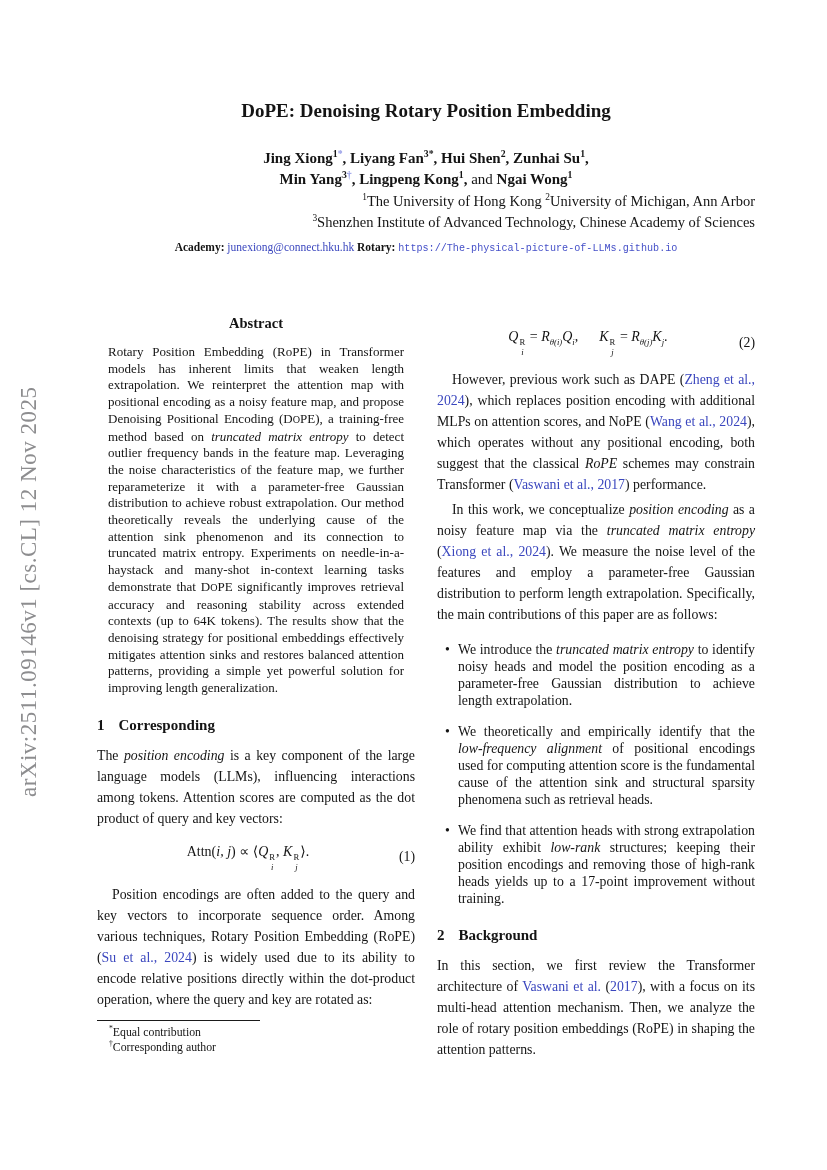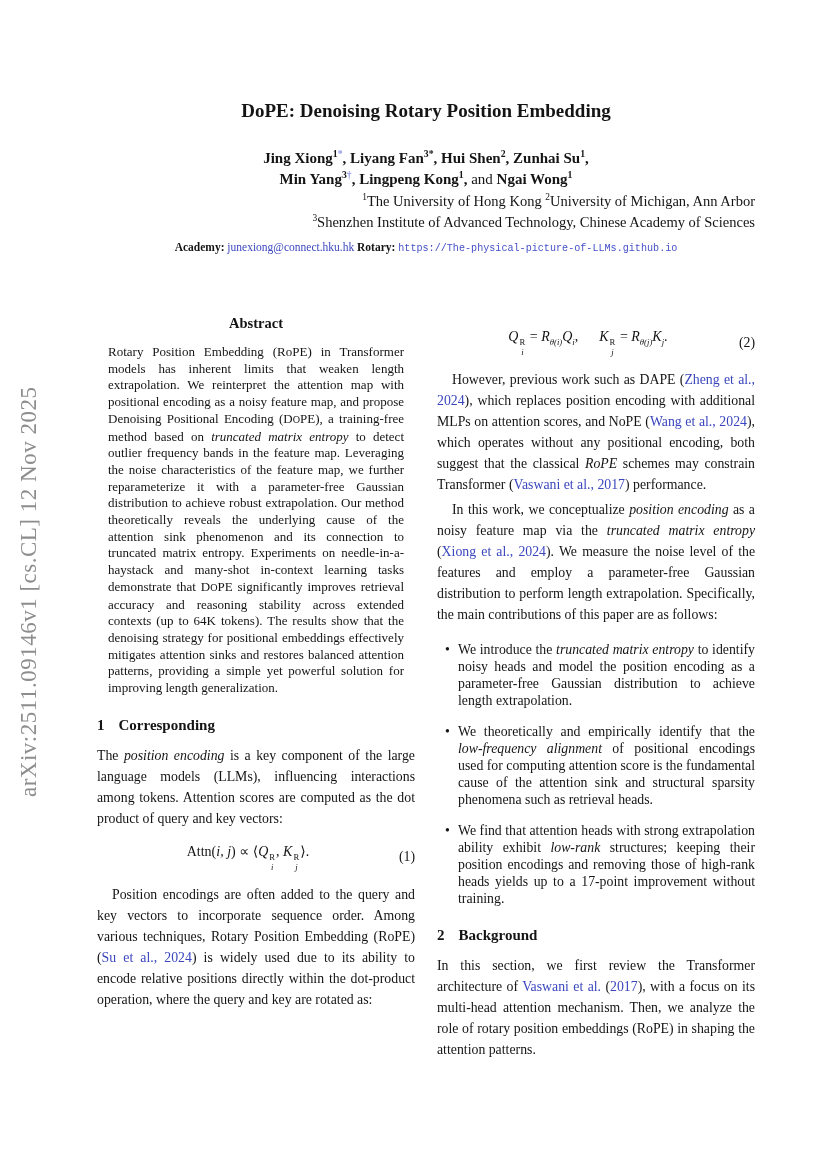--- a/index.html
+++ b/index.html
@@ -122,20 +122,25 @@
                 <span class="ssub">i</span>
               </span><span>, </span><span class="seg-i">K</span><span class="supsub">
                 <span class="ssup">R</span>
                 <span class="ssub">j</span>
               </span><span>⟩.</span></span>
           <span class="eq-num">(1)</span>
         </div>
 
         <p class="para indent"><span>Position encodings are often added to the query and key vectors to incorporate sequence order. Among various techniques, Rotary Position Embedding (RoPE) (</span><span class="seg-cite">Su et al., 2024</span><span>) is widely used due to its ability to encode relative positions directly within the dot-product operation, where the query and key are rotated as:</span></p>
 
+        <div class="footnote-block">
+          <div class="footnote-rule"></div>
+          <div class="footnote"><span class="seg-sup">*</span><span>Equal contribution</span></div>
+          <div class="footnote"><span class="seg-sup">†</span><span>Corresponding author</span></div>
+        </div>
       </div>
 
       <div class="col">
         <div class="equation" style="margin-top:16px;">
           <span class="eq-body"><span class="seg-i">Q</span><span class="supsub">
                 <span class="ssup">R</span>
                 <span class="ssub">i</span>
               </span><span> = </span><span class="seg-i">R</span><span class="seg-sub">θ(i)</span><span class="seg-i">Q</span><span class="seg-sub">i</span><span>,   </span><span class="seg-i">K</span><span class="supsub">
                 <span class="ssup">R</span>
                 <span class="ssub">j</span>

